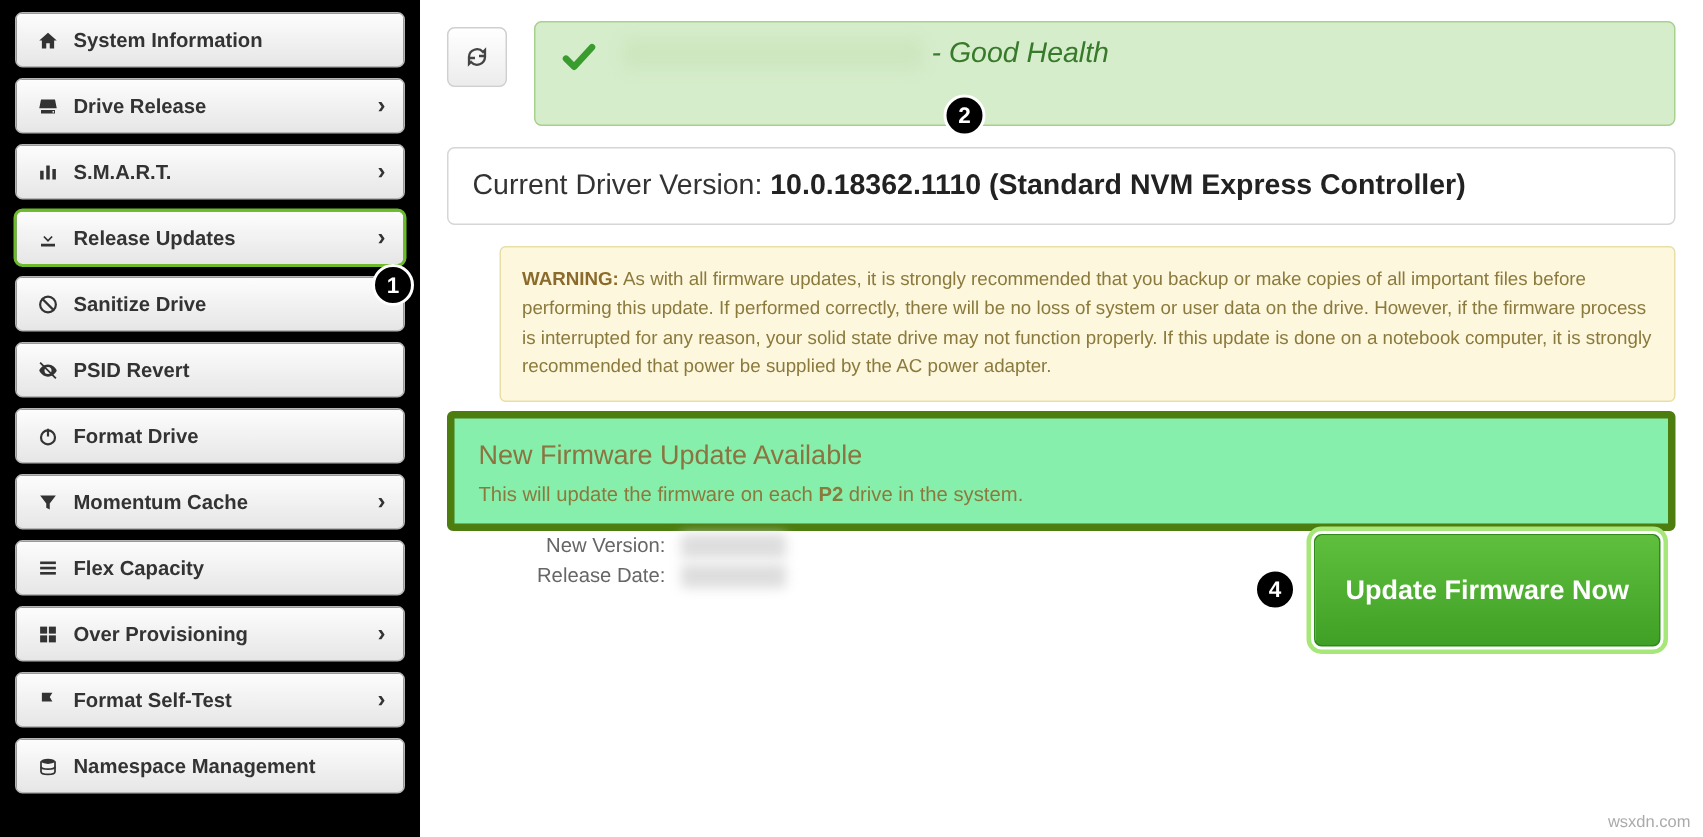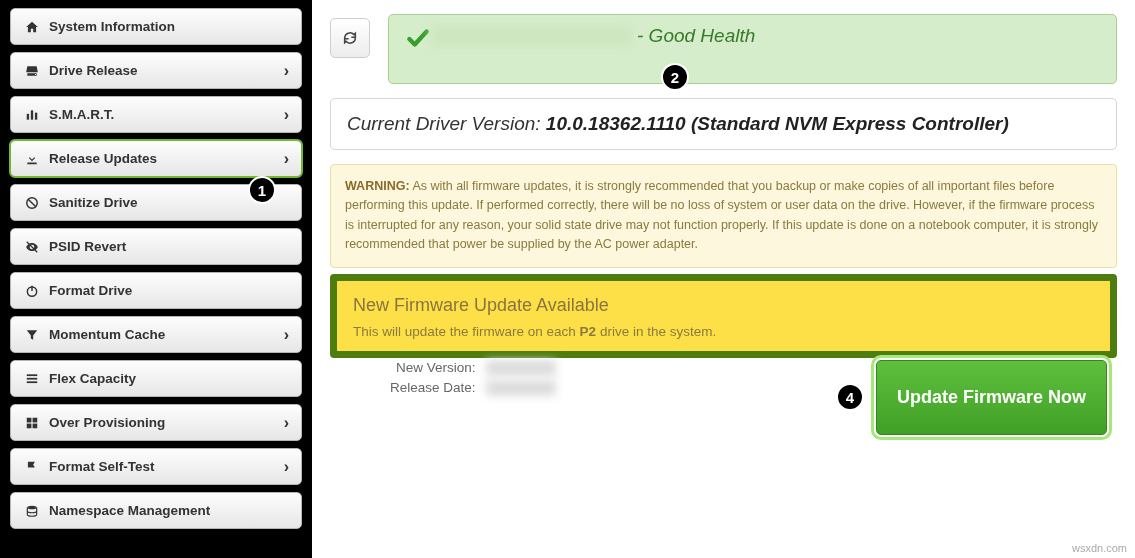--- a/index.html
+++ b/index.html
@@ -6,21 +6,21 @@
     body {
       font-family: Arial, Helvetica, sans-serif;
       background: #fff;
       width: 1135px;
       height: 558px;
       overflow: hidden;
       display: flex;
     }
     
     .sidebar {
-      width: 312px;
+      width: 280px;
       height: 558px;
       background: #000;
       padding: 8px 10px;
       display: flex;
       flex-direction: column;
       gap: 7px;
       position: relative;
     }
     .side-item {
       background: linear-gradient(#fdfdfd, #e6e6e6);
@@ -90,20 +90,21 @@
       cursor: pointer;
     }
     .health-box {
       flex: 1;
       background: #d6edcb;
       border: 1px solid #a7d18f;
       border-radius: 5px;
       padding: 10px 16px 22px 16px;
       display: flex;
       align-items: flex-start;
+      gap: 16px;
       position: relative;
       min-height: 70px;
     }
     .health-text {
       color: #387a2b;
       font-size: 19px;
       font-style: italic;
       display: flex;
       align-items: center;
       gap: 6px;
@@ -114,21 +115,21 @@
       background: #cde6bf;
       filter: blur(5px);
       border-radius: 3px;
     }
     .panel {
       border: 1px solid #d6d6d6;
       border-radius: 5px;
       padding: 14px 16px;
       background: #fff;
     }
-    .driverline { font-size: 19px; color: #333; font-style: italic; }
+    .driverline { font-size: 19px; color: #333; }
     .driverline b { color: #222; }
     .fw-row {
       display: flex; justify-content: space-between; align-items: center;
       gap: 12px;
       position: relative;
       margin-bottom: 6px;
     }
     .fw-label { font-size: 19px; color: #333; }
     .fw-label .fwval { font-style: italic; font-weight: bold; }
     .green-btn {
@@ -148,26 +149,27 @@
       padding: 26px 20px;
     }
     .warnbox {
       background: #fdf7dd;
       border: 1px solid #e9dfa6;
       border-radius: 4px;
       padding: 12px 14px;
       font-size: 12.5px;
       line-height: 1.55;
       color: #8b7a3d;
+      margin-left: 35px;
     }
     .warnbox b { color: #8b6b2b; }
 
     .update-panel {
-      background: #fde047;
-      border: 7px solid #4d7c0f;
+      background: #86efac;
+      border: 5px solid #4d7c0f;
       border-radius: 4px;
       padding: 14px 1px 12px 16px;
       color: #8b7a3d;
       margin-top: 6px;
     }
     .update-panel h3 {
       font-size: 18px;
       font-weight: normal;
       color: #8b7440;
       margin-bottom: 8px;

